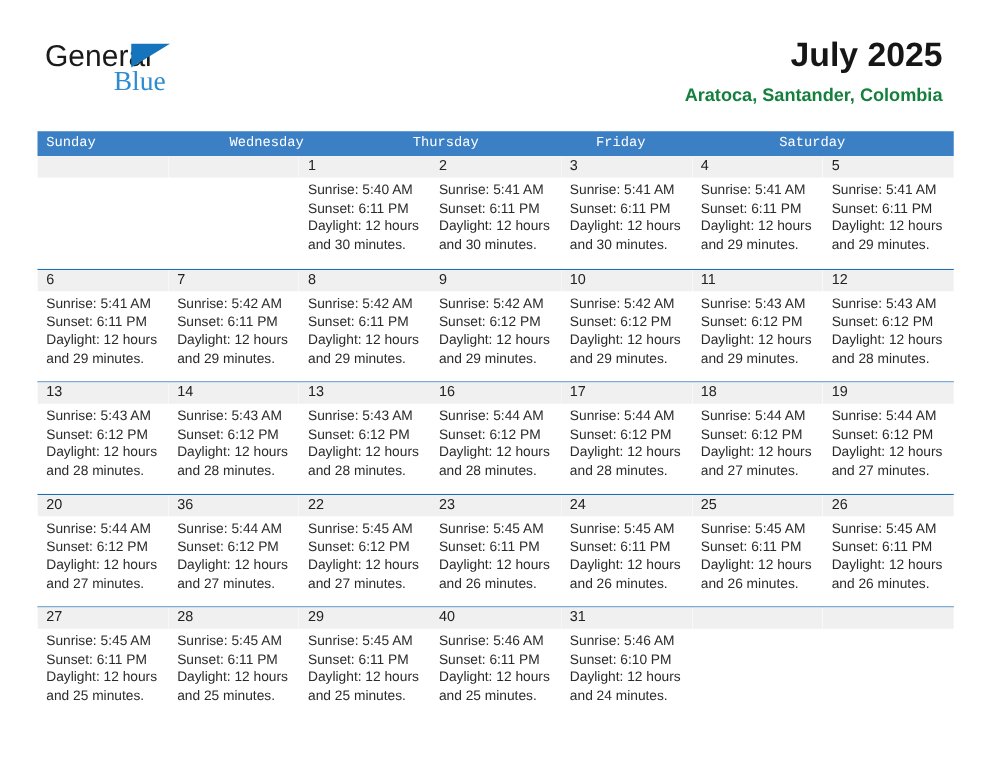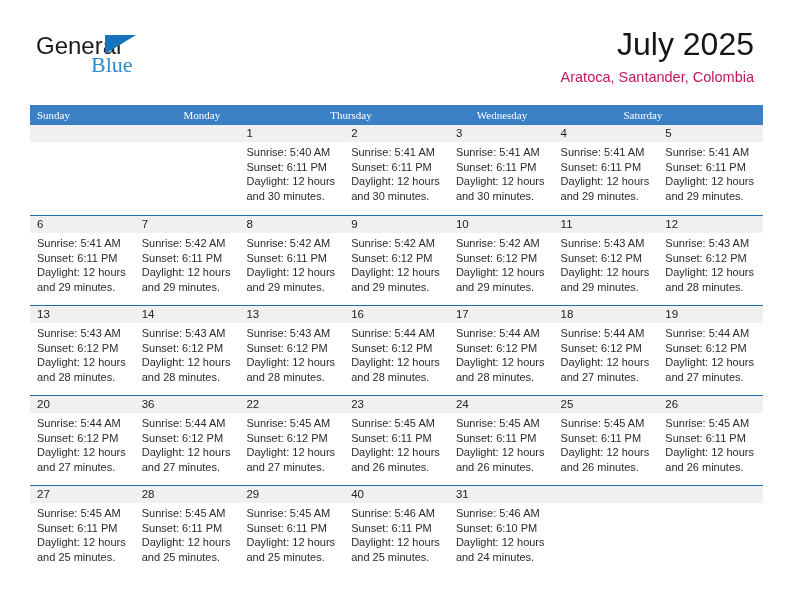--- a/index.html
+++ b/index.html
@@ -65,31 +65,31 @@
     border-bottom: 19px solid transparent;
   }
 
   .title-block {
     position: absolute;
     right: 38px;
     top: 28px;
     text-align: right;
   }
   .cal-title {
-    font-size: 32px;
-    font-weight: 400;
+    font-size: 27px;
+    font-weight: 700;
     color: #161616;
     line-height: 33px;
     white-space: nowrap;
   }
   .cal-subtitle {
     margin-top: 7px;
     font-size: 14.5px;
-    font-weight: 400;
-    color: #be185d;
+    font-weight: 700;
+    color: #15803d;
     line-height: 18px;
     white-space: nowrap;
     text-align: right;
   }
 
   
   .calendar {
     position: absolute;
     left: 30px;
     top: 105px;
@@ -101,21 +101,21 @@
     height: 20px;
     background: #3b7fc4;
   }
   .dow {
     flex: 1 1 0;
     box-sizing: border-box;
     padding-left: 7px;
     font-size: 11px;
     line-height: 20px;
     color: #ffffff;
-    font-family: Liberation Serif, serif;
+    font-family: Liberation Mono, monospace;
     overflow: hidden;
     white-space: nowrap;
   }
 
   .week {
     display: flex;
     width: 733px;
     height: 90px;
     border-top: 1.4px solid #1f6fb2;
     box-sizing: border-box;
@@ -167,23 +167,23 @@
       <div class="cal-title">July 2025</div>
       <div class="cal-subtitle">Aratoca, Santander, Colombia</div>
     </div>
 
   </div>
 
   <div class="calendar">
 
     <div class="dow-row">
       <div class="dow">Sunday</div>
-      <div class="dow">Monday</div>
+      <div class="dow">Wednesday</div>
       <div class="dow">Thursday</div>
-      <div class="dow">Wednesday</div>
+      <div class="dow">Friday</div>
       <div class="dow">Saturday</div>
     </div>
 
     <div id="weeks-container">
         <div class="week">
           <div class="day empty">
             <div class="day-head"></div>
           </div>
           <div class="day empty">
             <div class="day-head"></div>

